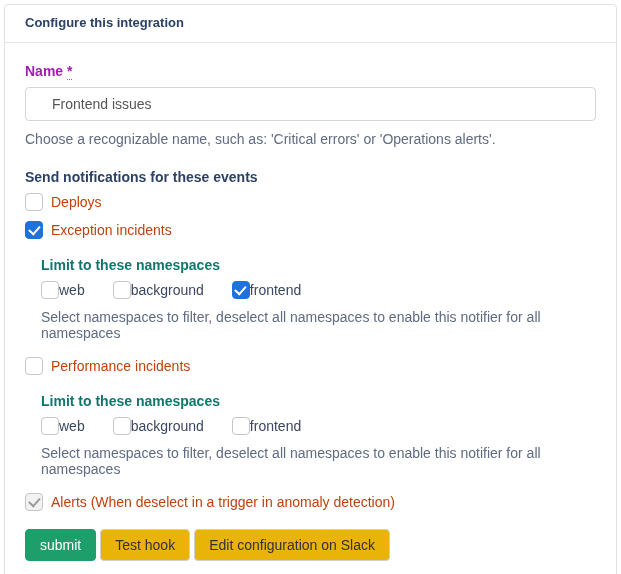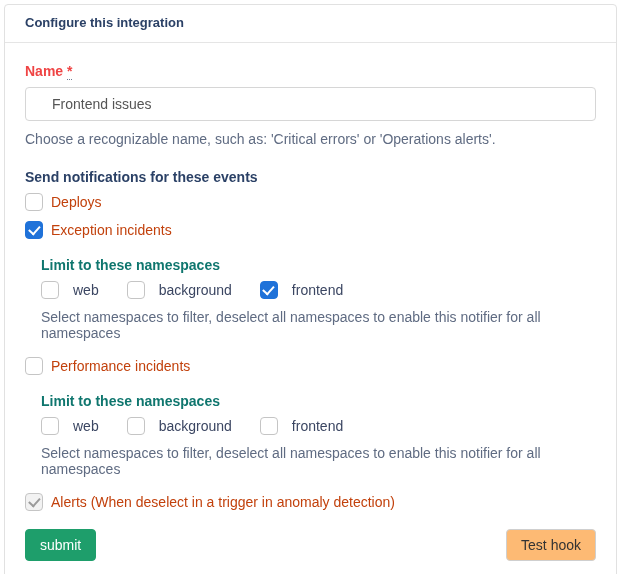--- a/index.html
+++ b/index.html
@@ -26,21 +26,21 @@
     font-weight: 700;
     color: #2b4166;
   }
   .card-body {
     padding: 20px 20px 22px 20px;
   }
   .form-label {
     display: block;
     font-size: 14px;
     font-weight: 700;
-    color: #ef4444;
+    color: #a21caf;
     margin-bottom: 8px;
   }
   .required {
     border-bottom: 1px dotted #6c7a93;
     cursor: help;
   }
   .text-input {
     width: 100%;
     padding: 8px 26px;
     font-size: 14px;
@@ -116,48 +116,47 @@
   }
   .ns-row {
     display: flex;
     align-items: center;
     gap: 28px;
     margin-bottom: 10px;
   }
   .ns-item {
     display: flex;
     align-items: center;
-    gap: 14px;
+    gap: 0;
     color: #3b4662;
   }
   .ns-help {
     font-size: 14px;
     color: #5f6b82;
     margin: 0;
   }
   .actions {
     display: flex;
     gap: 4px;
     margin-top: 18px;
-    justify-content: space-between;
   }
   .btn {
     padding: 7px 14px;
     border-radius: 4px;
     font-size: 14px;
     cursor: pointer;
     font-family: inherit;
   }
   .btn-primary {
     background: #1e9e6b;
     color: #fff;
     border: 1px solid #1e9e6b;
   }
   .btn-secondary {
-    background: #fdba74;
+    background: #eab308;
     color: #333;
     border: 1px solid #cfcfcf;
   }
 </style>
 </head>
 <body>
 
 <div class="card">
   <div class="card-header">
     <h2>Configure this integration</h2>
@@ -227,16 +226,17 @@
     </div>
 
     <div class="check-row">
       <span class="cbox locked"></span>
       <span>Alerts (When deselect in a trigger in anomaly detection)</span>
     </div>
 
     <div class="actions">
       <button class="btn btn-primary">submit</button>
       <button class="btn btn-secondary">Test hook</button>
+      <button class="btn btn-secondary">Edit configuration on Slack</button>
     </div>
 
   </div>
 </div>
 
 </body></html>

